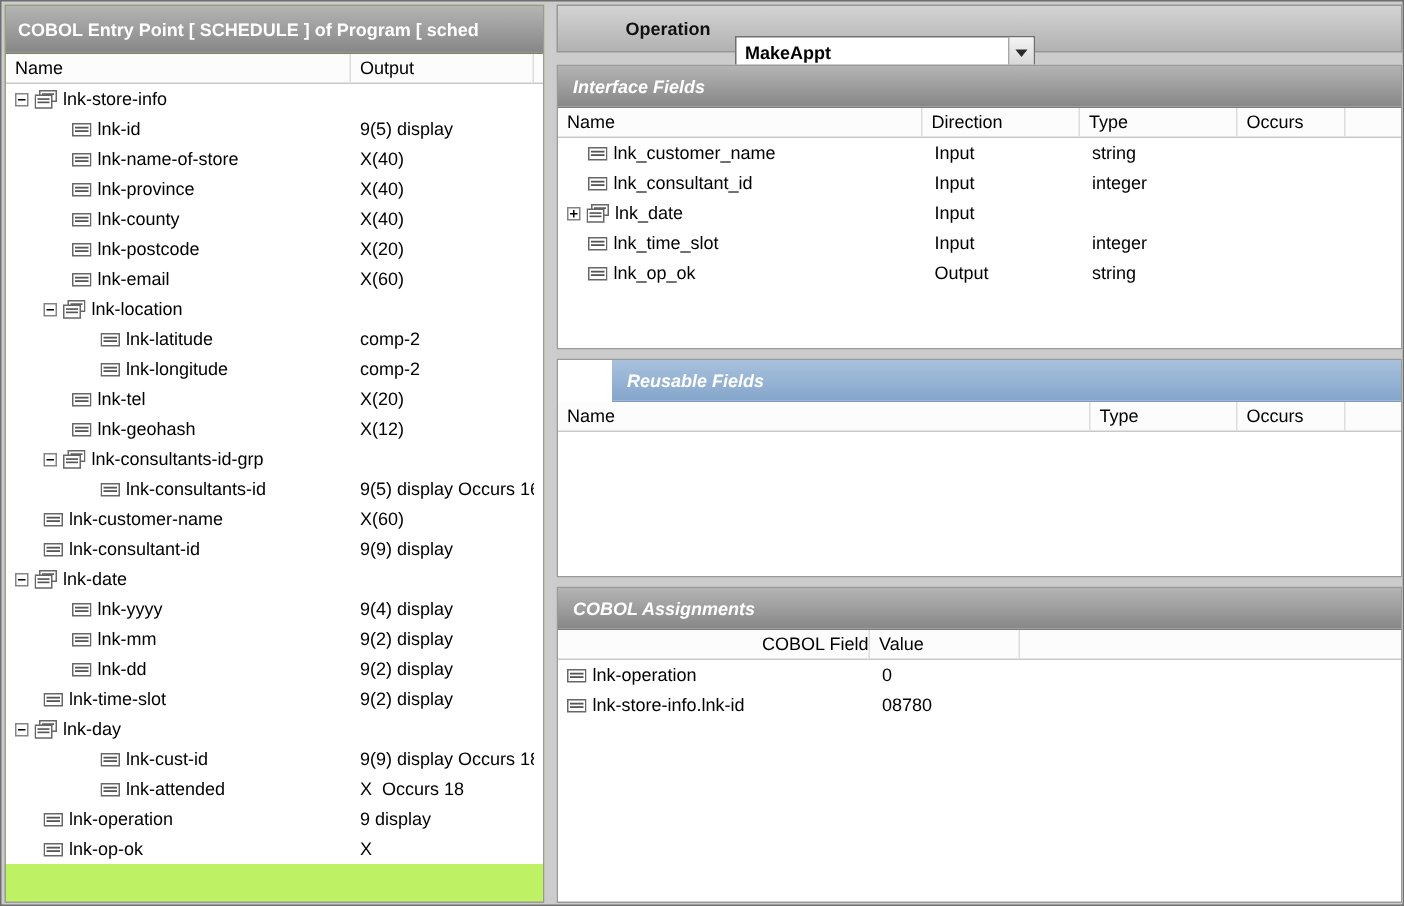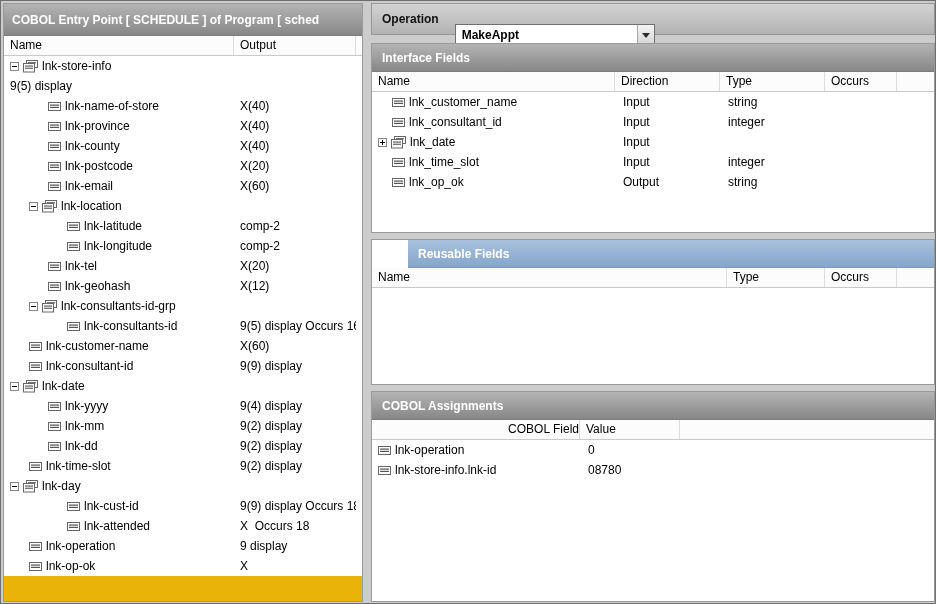--- a/index.html
+++ b/index.html
@@ -13,21 +13,21 @@
     overflow:hidden;
   }
   .window {
     position:absolute; left:0; top:0; width:936px; height:604px;
     background:#cccccc; border:1px solid #6e6e6e;
   }
 
   
   .left-panel {
     position:absolute; left:2px; top:2px; width:360px; height:599px;
-    background:#eab308; border:1px solid #9a9a9a; overflow:hidden;
+    background:#bef264; border:1px solid #9a9a9a; overflow:hidden;
   }
   .panel-title {
     height:32px; line-height:32px; padding-left:8px;
     color:#fff; font-weight:bold;
     background:linear-gradient(#b4b4b4,#878787);
     border-bottom:1px solid #7c7c7c;
     white-space:nowrap; overflow:hidden;
   }
   .thead {
     display:flex; height:20px; line-height:19px;
@@ -68,21 +68,21 @@
   }
 
   
   .right-panel {
     position:absolute; left:370px; top:2px; width:564px; height:599px; background:#cccccc;
   }
   .op-bar {
     position:absolute; left:0; top:0; width:564px; height:32px;
     background:linear-gradient(#d3d3d3,#b2b2b2);
     border:1px solid #979797;
-    display:flex; align-items:center;
+    display:flex; align-items:center;padding-left:35px;
   }
   .op-label { font-weight:bold; margin-left:10px; color:#111; }
   .combo {
     margin-left:16px; width:200px; height:22px;
     background:#fff; border:1px solid #6f6f6f;
     display:flex; align-items:center;margin-top:32px;
   }
   .combo-value { flex:1; padding-left:6px; font-weight:bold; white-space:nowrap; overflow:hidden; }
   .combo-btn {
     width:17px; height:20px; flex:none;
@@ -97,21 +97,21 @@
 
   .section {
     position:absolute; left:0; width:564px;
     background:#fff; border:1px solid #9a9a9a; overflow:hidden;
   }
   #sec-interface { top:40px;  height:190px; }
   #sec-reusable  { top:236px; height:146px; }
   #sec-cobol     { top:388px; height:211px; }
   .sec-header {
     height:28px; line-height:28px; padding-left:10px;
-    color:#fff; font-weight:bold;
+    color:#fff; font-weight:bold;font-style:italic;
   }
   .sec-header.gray { background:linear-gradient(#b4b4b4,#878787); border-bottom:1px solid #7c7c7c; }
   .sec-header.blue { background:linear-gradient(#a9c1dd,#84a6cb); border-bottom:1px solid #7c9cc1;margin-left:36px; }
 
   .c-name { width:243px; }
   .c-dir  { width:105px; }
   .c-type { width:105px; }
   .c-occ  { width:72px;  }
   .tc.c-dir, .tc.c-type, .tc.c-occ { padding-left:8px; }
 
@@ -149,20 +149,31 @@
                 <rect x="2" y="7.7" width="8" height="1.1" fill="#555"></rect>
               </svg>
             </span>
             <span class="lbl">lnk-store-info</span>
           </div>
           <div class="tc pic-col">
             <span class="pic-txt"></span>
           </div>
         </div>
         <div class="trow">
+          <div class="tc name-col">
+            <span class="indent" style="width: 44px;"></span>
+            <span class="tico">
+              <svg width="13" height="11" viewBox="0 0 13 11">
+                <rect x="0.5" y="1.5" width="12" height="8" fill="#fff" stroke="#666"></rect>
+                <rect x="2" y="3.5" width="9" height="1.2" fill="#555"></rect>
+                <rect x="2" y="5.8" width="9" height="1.2" fill="#555"></rect>
+              </svg>
+            </span>
+            <span class="lbl">lnk-id</span>
+          </div>
           <div class="tc pic-col">
             <span class="pic-txt">9(5) display</span>
           </div>
         </div>
         <div class="trow">
           <div class="tc name-col">
             <span class="indent" style="width: 44px;"></span>
             <span class="tico">
               <svg width="13" height="11" viewBox="0 0 13 11">
                 <rect x="0.5" y="1.5" width="12" height="8" fill="#fff" stroke="#666"></rect>

